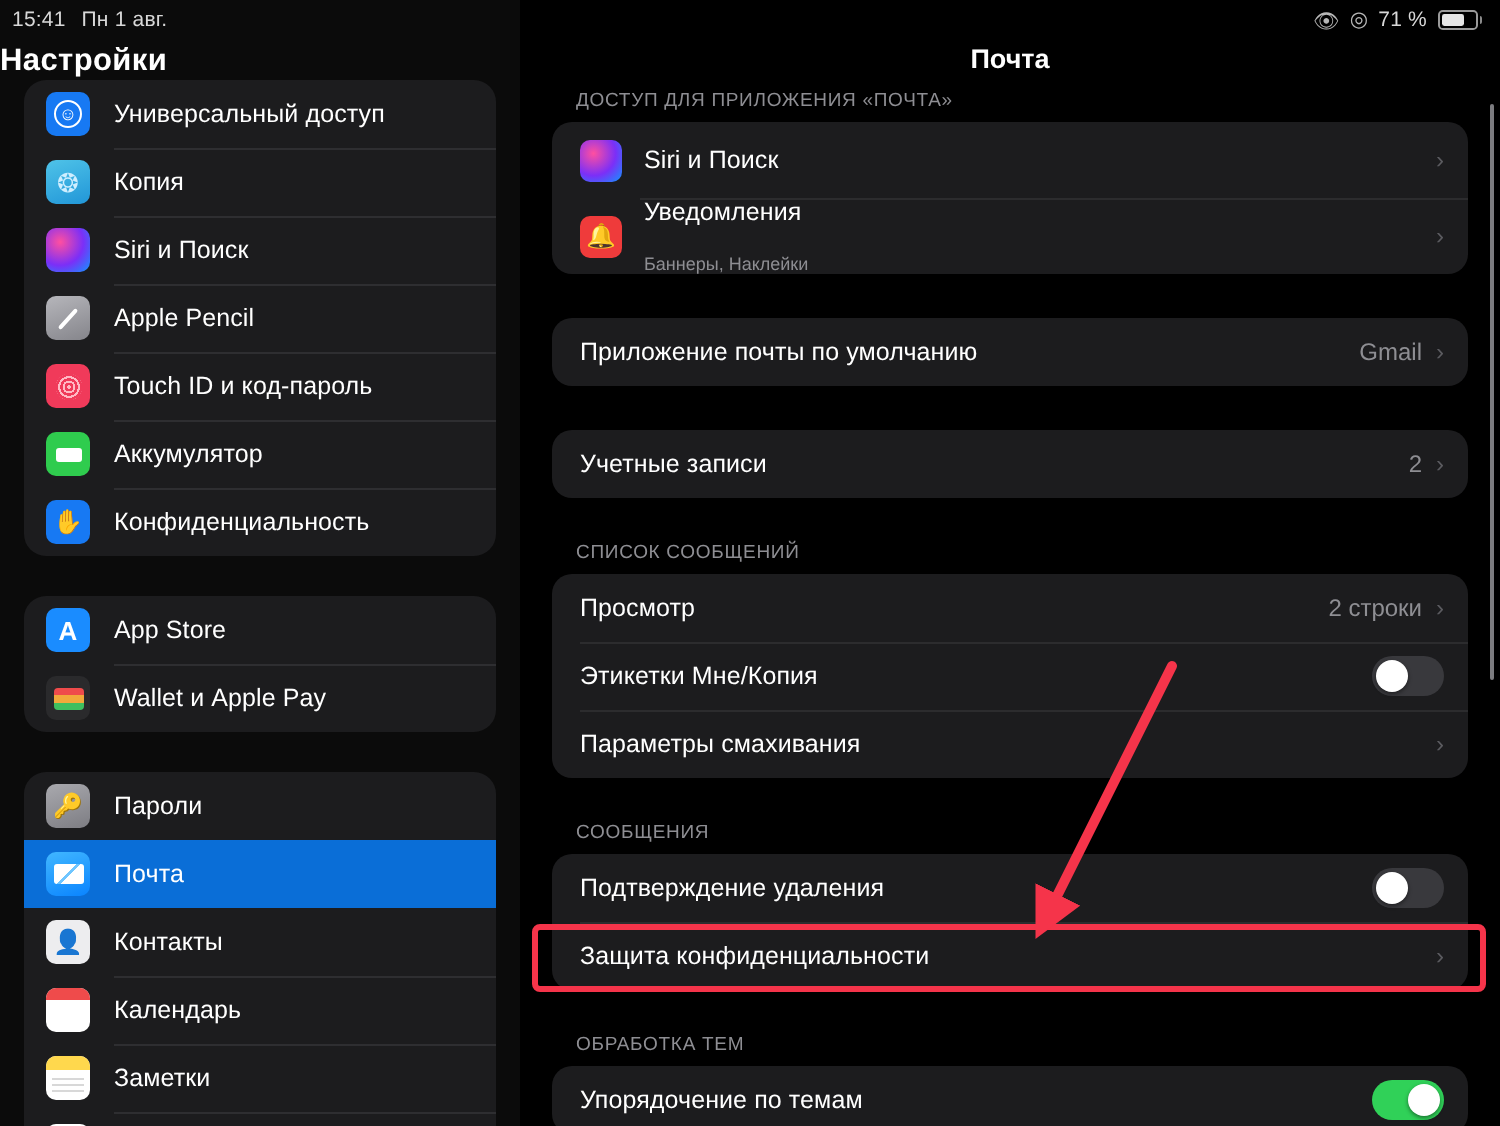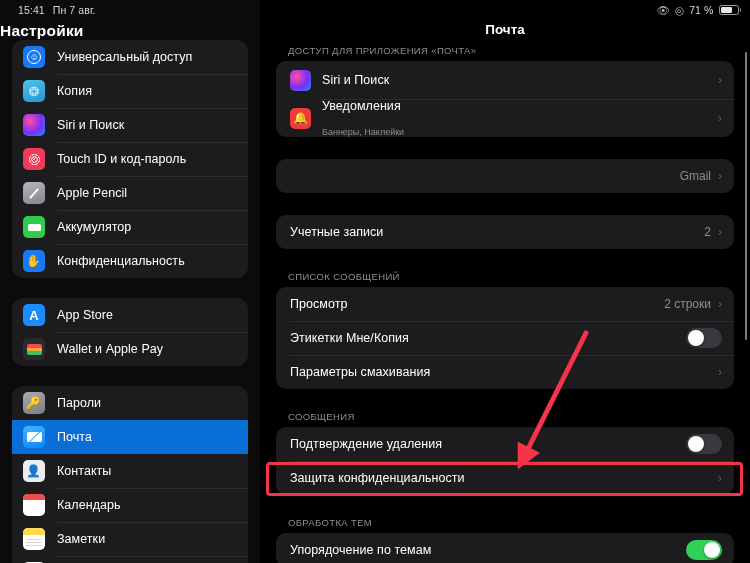--- a/index.html
+++ b/index.html
@@ -11,21 +11,21 @@
     -webkit-font-smoothing:antialiased;
   }
   #root { position:relative; width:750px; height:563px; background:#000; overflow:hidden; }
 
   
   .statusbar {
     position:absolute; top:0; left:0; width:750px; height:20px;
     display:flex; align-items:center; z-index:40;
     font-size:10.5px; color:#d8d8d8; letter-spacing:.1px;
   }
-  .sb-left { display:flex; gap:8px; padding-left:18px; }
+  .sb-left { display:flex; gap:8px; padding-left:6px; }
   .sb-right { margin-left:auto; display:flex; align-items:center; gap:5px; padding-right:9px; }
   .sb-ico { display:inline-block; opacity:.85; }
   .batt-wrap { display:flex; align-items:center; gap:1px; }
   .batt-body {
     width:20px; height:9.5px; border:1px solid #9a9a9a; border-radius:2.4px;
     position:relative; display:flex; align-items:center; padding:1px;
   }
   .batt-fill { height:100%; width:71%; background:#e6e6e6; border-radius:1.2px; }
   .batt-cap { width:1.5px; height:4px; background:#8a8a8a; border-radius:0 1px 1px 0; }
 
@@ -164,21 +164,21 @@
   }
 </style>
 </head>
 <body>
 
 <div id="root">
 
   <div class="statusbar">
     <div class="sb-left">
       <span>15:41</span>
-      <span>Пн 7 авг.</span>
+      <span>Пн 1 авг.</span>
     </div>
     <div class="sb-right">
       <span class="sb-ico">👁</span>
       <span class="sb-ico">◎</span>
       <span>71 %</span>
       <span class="batt-wrap">
         <span class="batt-body">
             <span class="batt-fill"></span>
           </span>
         <span class="batt-cap"></span>
@@ -201,30 +201,30 @@
           <span class="sb-icon ic-wall">
               <span class="glyph">❂</span>
             </span>
           <span class="sb-label">Копия</span>
         </div>
         <div class="sb-row">
           <span class="sb-icon ic-siri"></span>
           <span class="sb-label">Siri и Поиск</span>
         </div>
         <div class="sb-row">
+          <span class="sb-icon ic-pencil">
+              <span class="glyph"></span>
+            </span>
+          <span class="sb-label">Apple Pencil</span>
+        </div>
+        <div class="sb-row">
           <span class="sb-icon ic-touch">
               <span class="glyph"></span>
             </span>
           <span class="sb-label">Touch ID и код-пароль</span>
-        </div>
-        <div class="sb-row">
-          <span class="sb-icon ic-pencil">
-              <span class="glyph"></span>
-            </span>
-          <span class="sb-label">Apple Pencil</span>
         </div>
         <div class="sb-row">
           <span class="sb-icon ic-batt">
               <span class="glyph"></span>
             </span>
           <span class="sb-label">Аккумулятор</span>
         </div>
         <div class="sb-row">
           <span class="sb-icon ic-priv">
               <span class="glyph">✋</span>
@@ -315,20 +315,21 @@
           <span class="row-right">
               <span class="chev">›</span>
             </span>
         </div>
       </div>
 
       <div class="spacer-lg"></div>
 
       <div class="card">
         <div class="row">
+          <span class="row-label">Приложение почты по умолчанию</span>
           <span class="row-right">
             <span class="row-value">Gmail</span>
             <span class="chev">›</span>
           </span>
         </div>
       </div>
 
       <div class="spacer-lg"></div>
 
       <div class="card">

